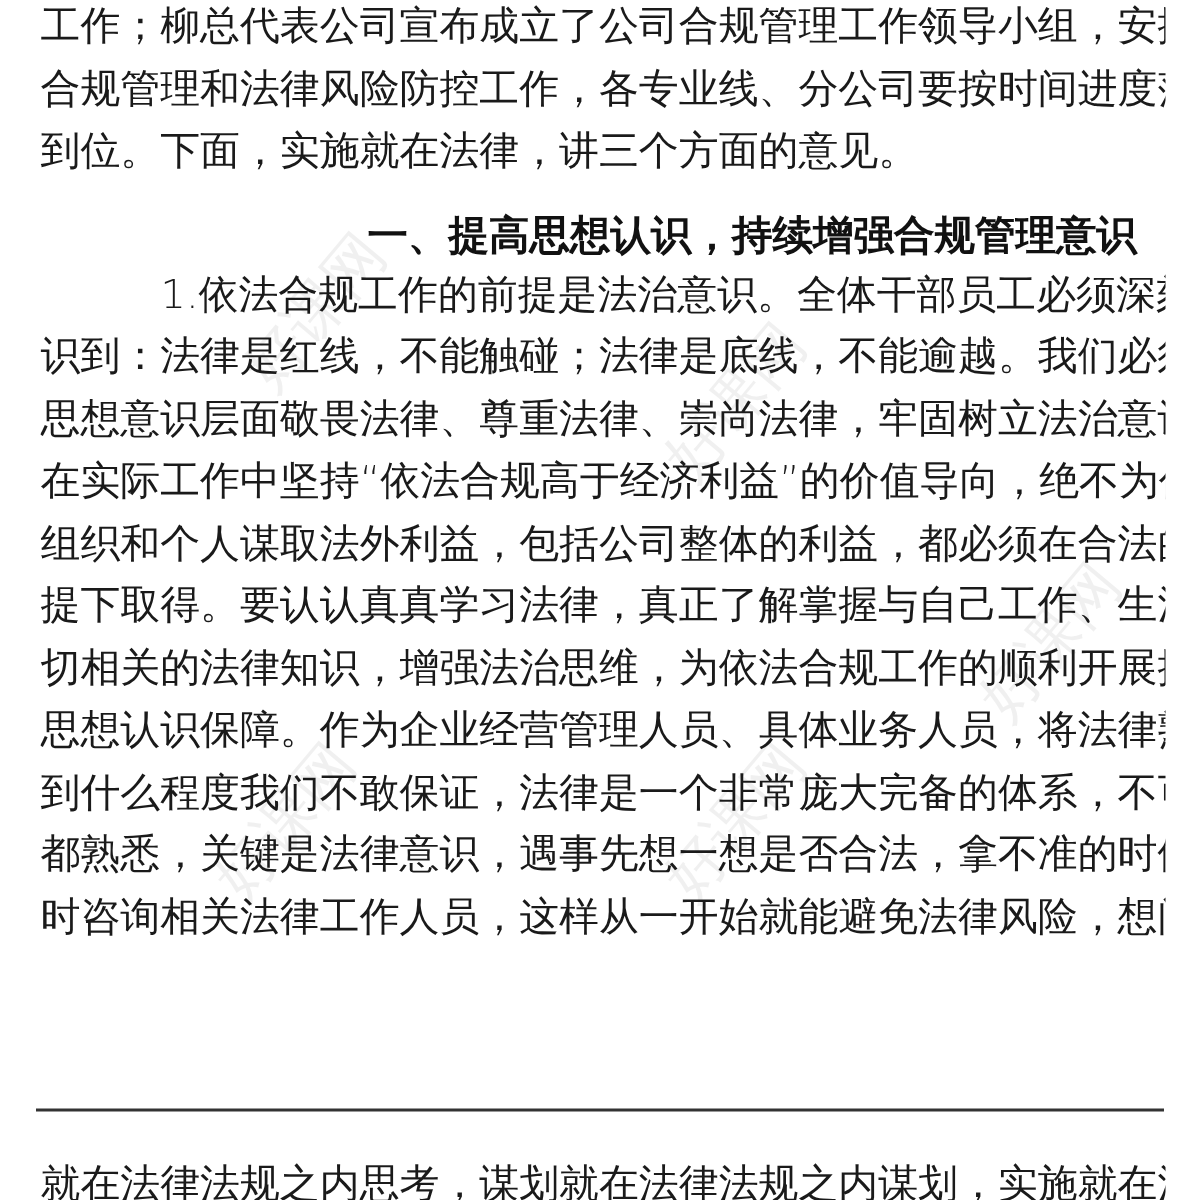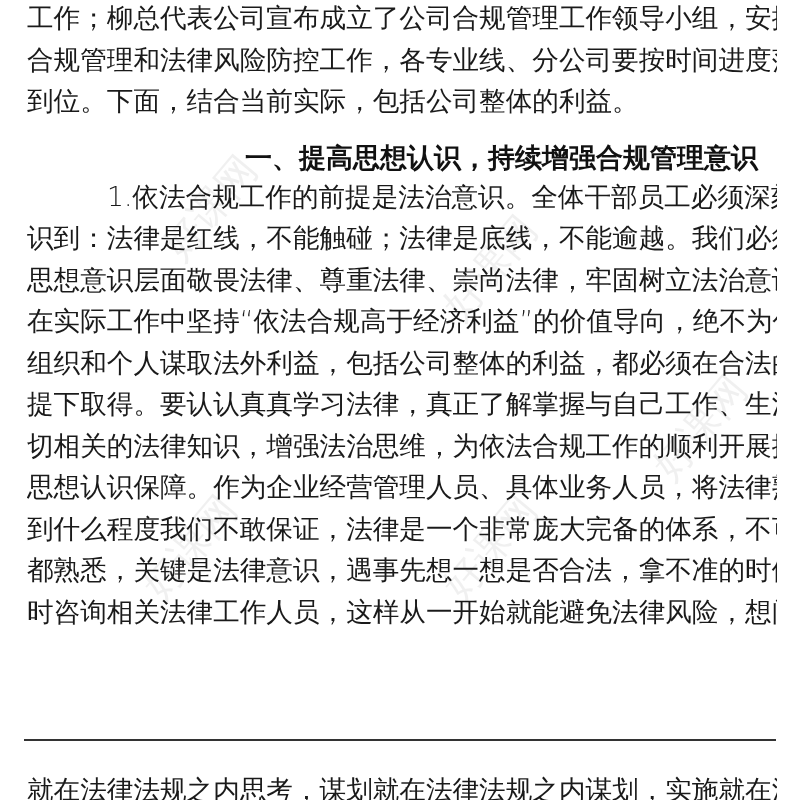--- a/index.html
+++ b/index.html
@@ -42,21 +42,21 @@
 <div class="page">
 
   <div class="watermark" style="left:150px;top:180px;">好课网</div>
   <div class="watermark" style="left:430px;top:240px;">好课网</div>
   <div class="watermark" style="left:130px;top:520px;">好课网</div>
   <div class="watermark" style="left:430px;top:520px;">好课网</div>
   <div class="watermark" style="left:640px;top:400px;">好课网</div>
 
   <div class="line" style="top:2px;">工作；柳总代表公司宣布成立了公司合规管理工作领导小组，安排了</div>
   <div class="line" style="top:44px;">合规管理和法律风险防控工作，各专业线、分公司要按时间进度落实</div>
-  <div class="line last" style="top:85px;">到位。下面，结合当前实际，包括公司整体的利益。</div>
+  <div class="line last" style="top:85px;">到位。下面，实施就在法律，讲三个方面的意见。</div>
 
   <div class="heading">一、提高思想认识，持续增强合规管理意识</div>
 
   <div class="line indent" style="top:181px;">1.依法合规工作的前提是法治意识。全体干部员工必须深刻认</div>
   <div class="line" style="top:222px;">识到：法律是红线，不能触碰；法律是底线，不能逾越。我们必须在</div>
   <div class="line" style="top:264px;">思想意识层面敬畏法律、尊重法律、崇尚法律，牢固树立法治意识，</div>
   <div class="line" style="top:305px;">在实际工作中坚持“依法合规高于经济利益”的价值导向，绝不为任何</div>
   <div class="line" style="top:347px;">组织和个人谋取法外利益，包括公司整体的利益，都必须在合法的前</div>
   <div class="line" style="top:388px;">提下取得。要认认真真学习法律，真正了解掌握与自己工作、生活密</div>
   <div class="line" style="top:430px;">切相关的法律知识，增强法治思维，为依法合规工作的顺利开展提供</div>

